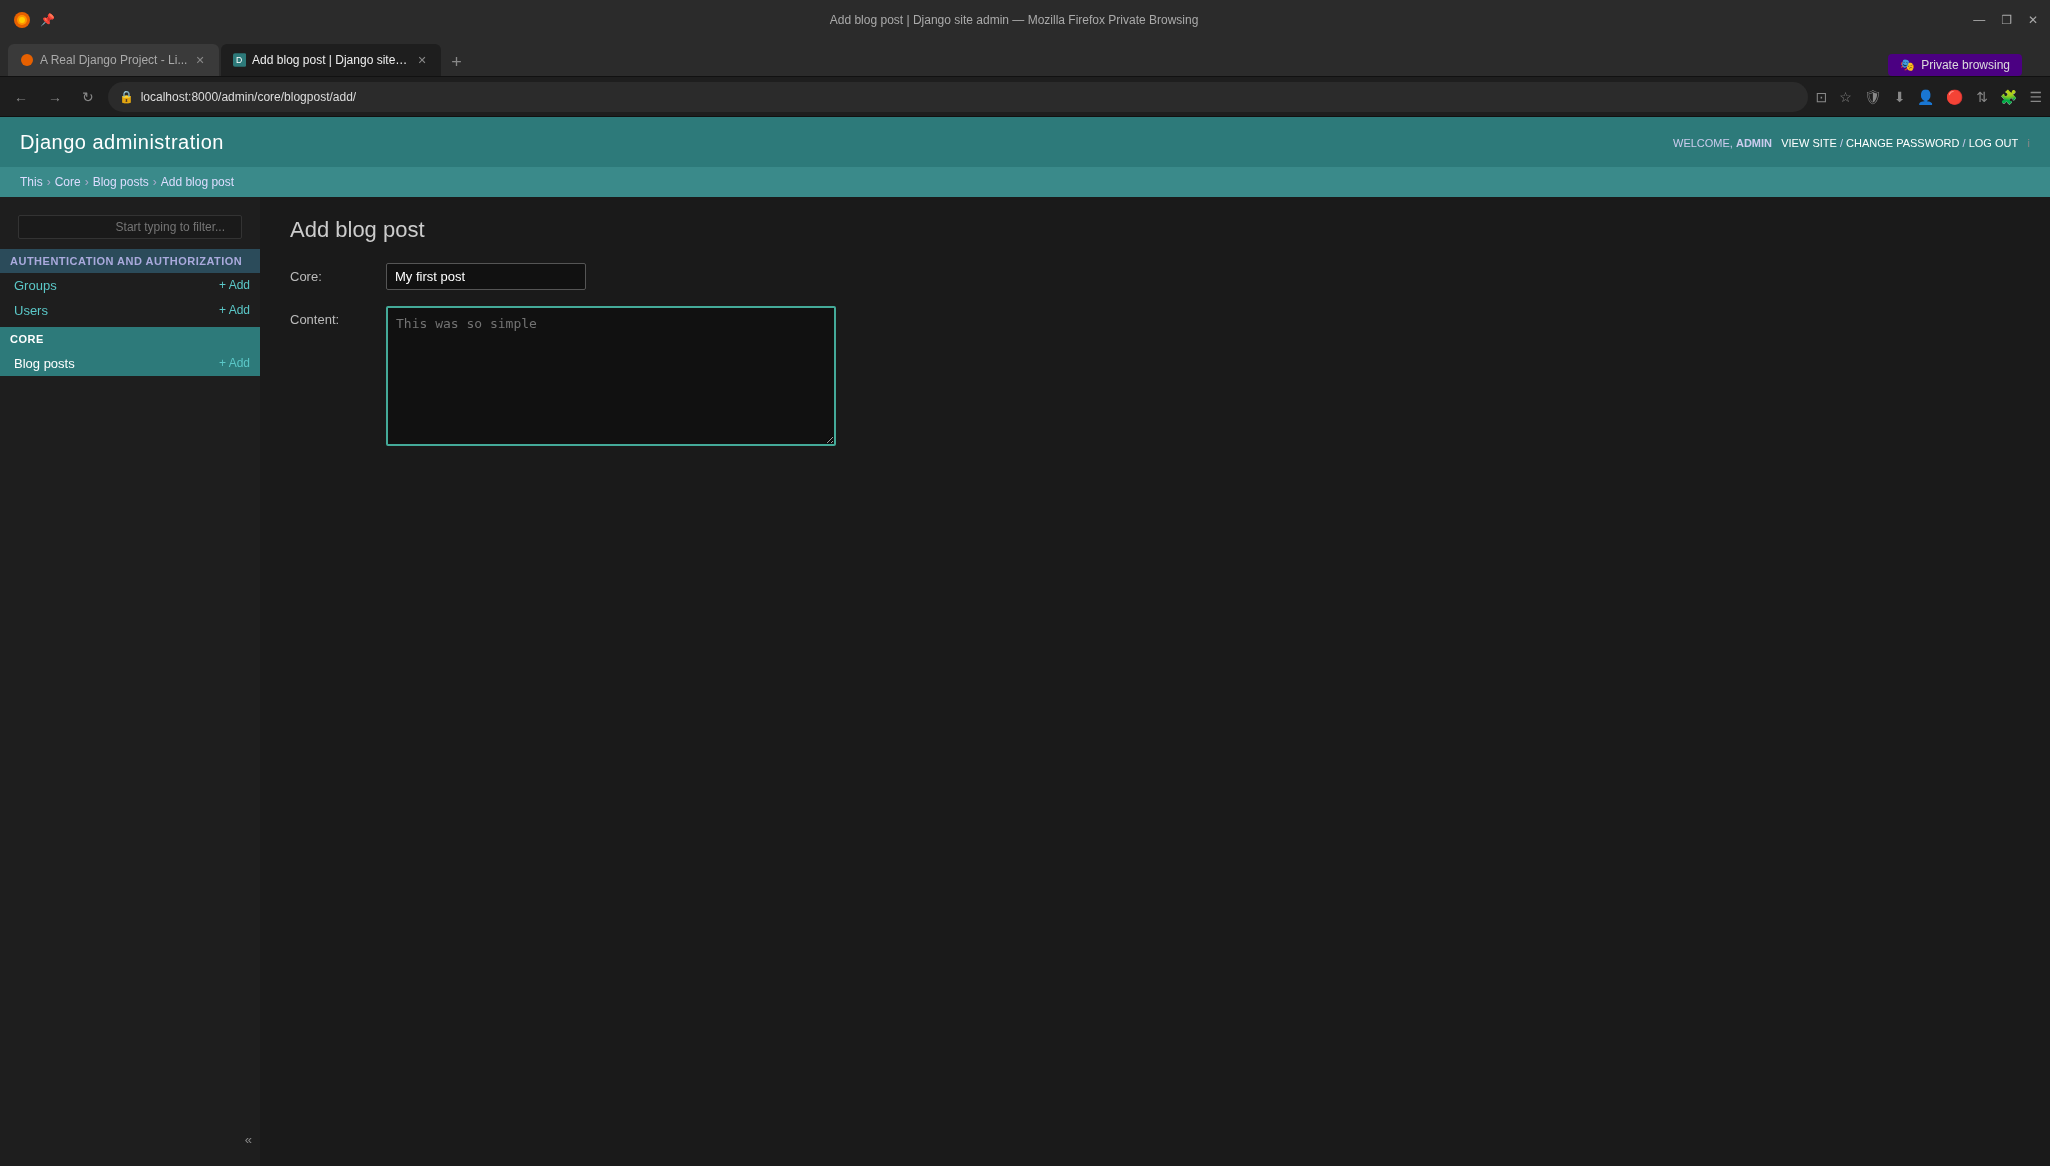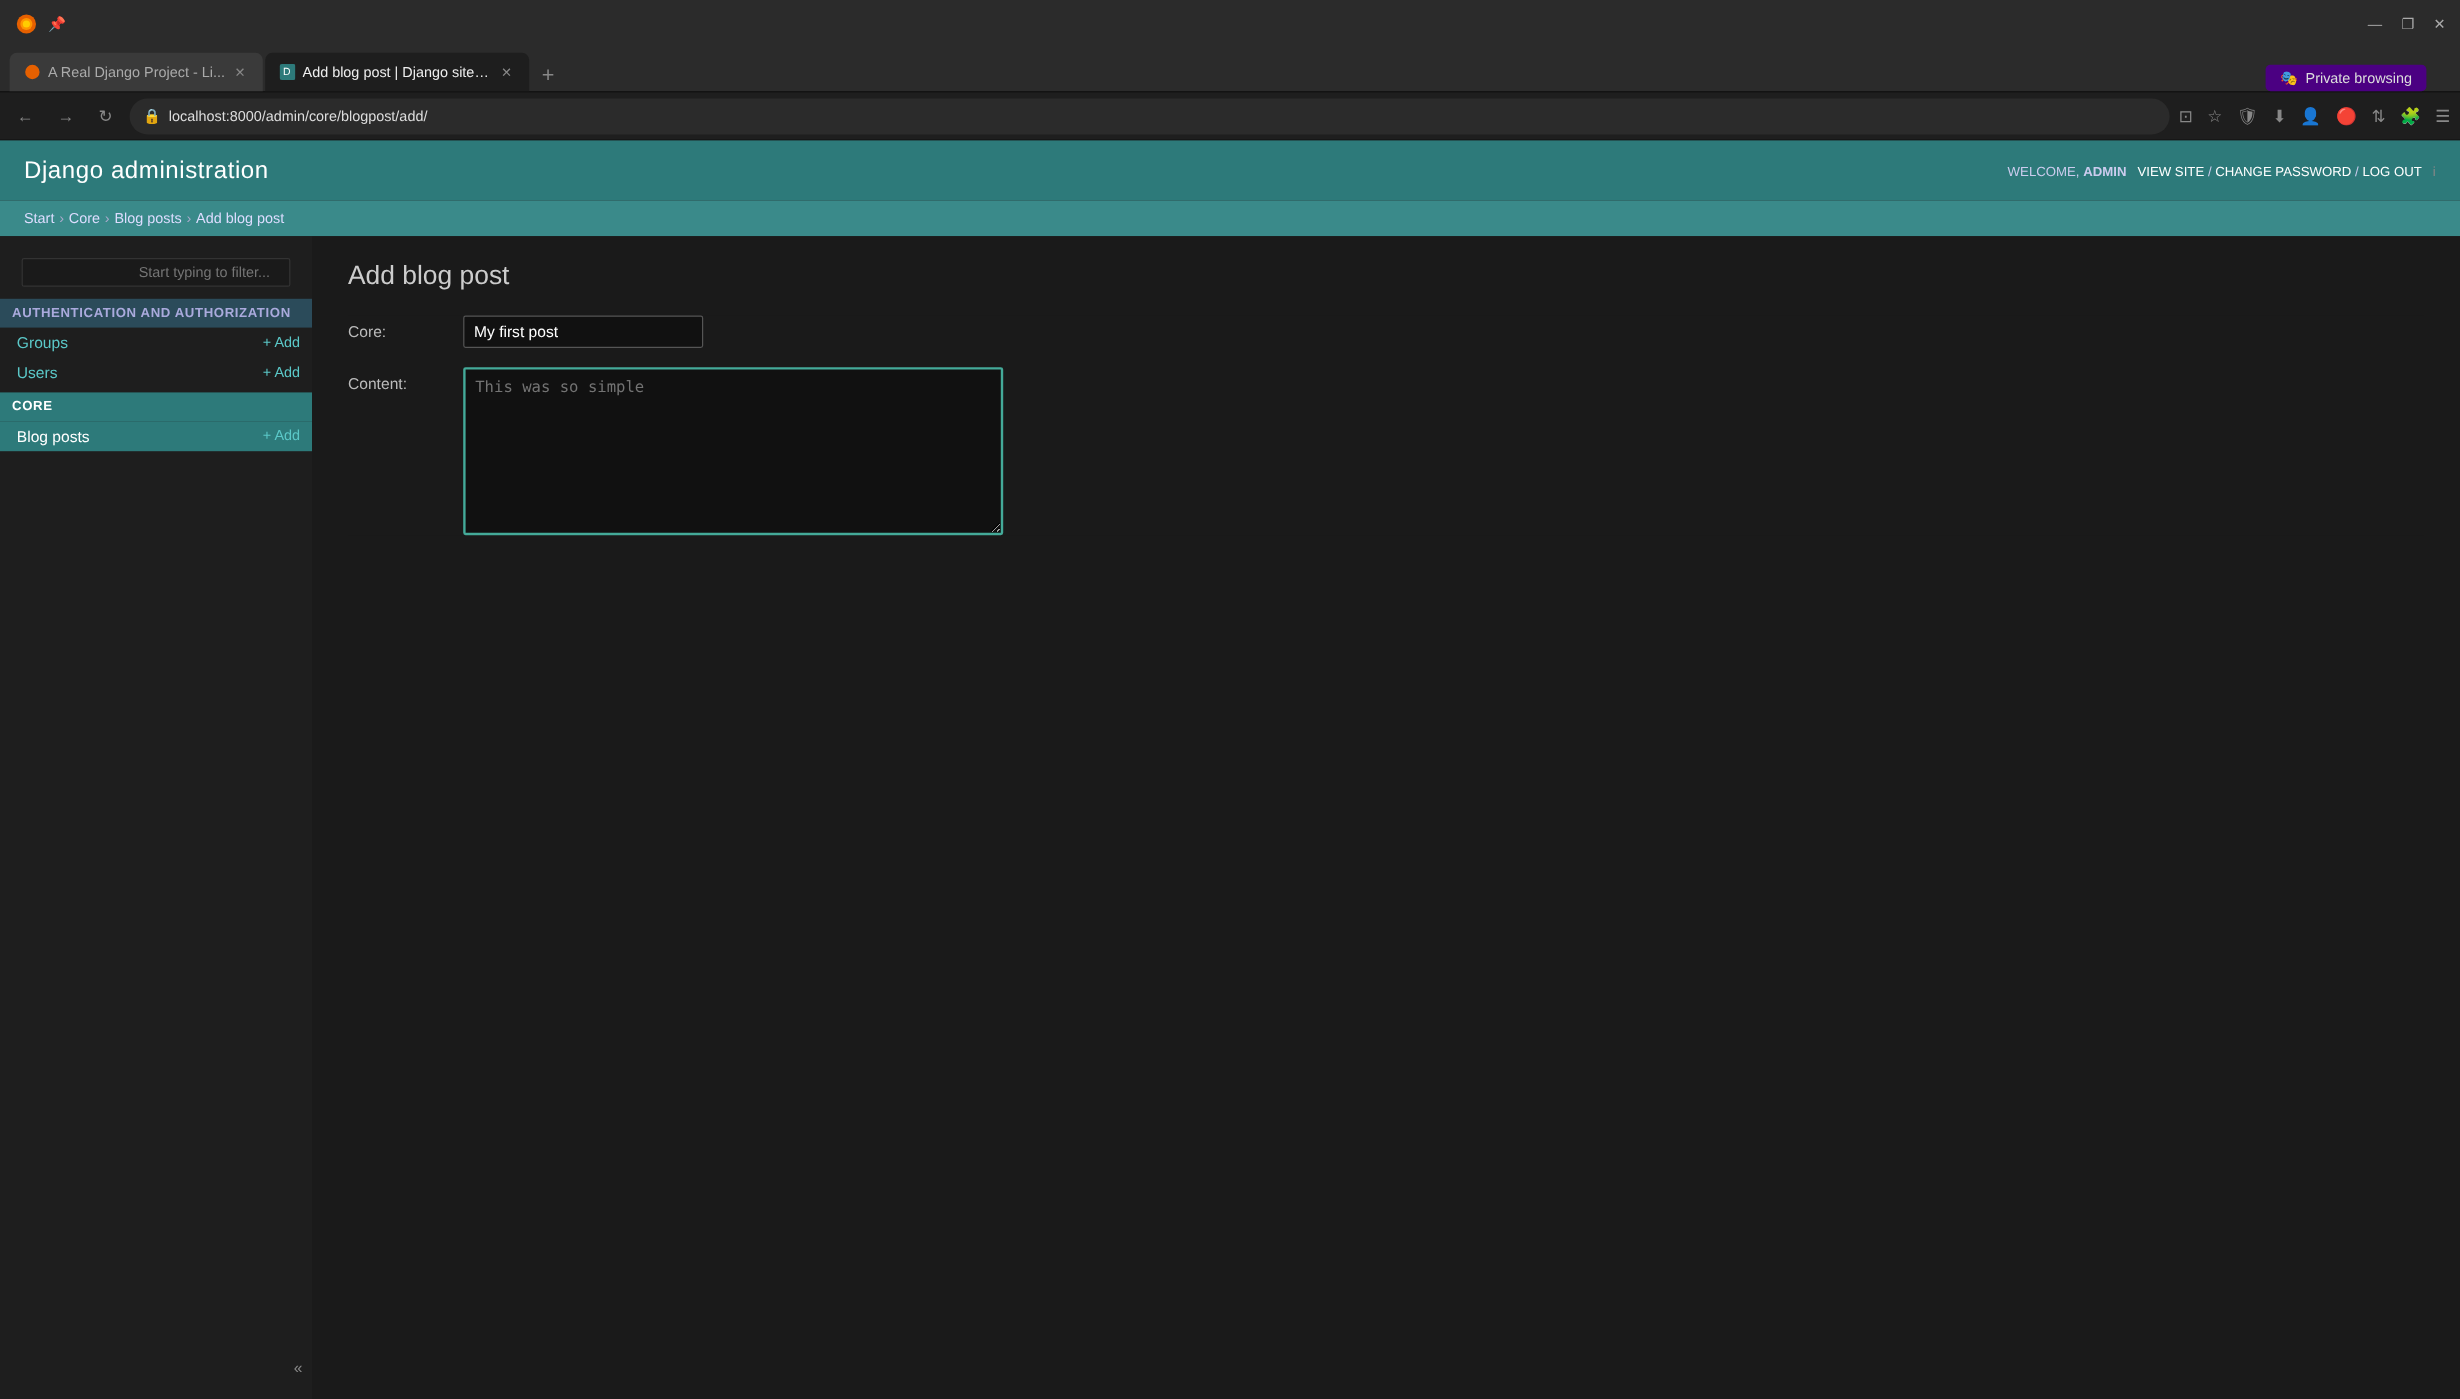--- a/index.html
+++ b/index.html
@@ -404,20 +404,23 @@
     <div class="title-bar-left">
 
       <div class="firefox-logo">
         <svg width="18" height="18" viewBox="0 0 18 18">
           <circle cx="9" cy="9" r="8" fill="#e66000"></circle>
           <circle cx="9" cy="9" r="5" fill="#ff9500"></circle>
           <circle cx="9" cy="9" r="3" fill="#ffcc00"></circle>
         </svg>
       </div>
       <span style="color:#888;font-size:12px;">📌</span>
+    </div>
+    <div class="title-bar-center">
+      <span>Add blog post | Django site admin — Mozilla Firefox Private Browsing</span>
     </div>
     <div class="title-bar-right">
       <span style="color:#aaa;cursor:pointer;">—</span>
       <span style="color:#aaa;cursor:pointer;">❐</span>
       <span style="color:#aaa;cursor:pointer;">✕</span>
     </div>
   </div>
 
   <div class="tabs-bar">
     <div class="tab inactive">
@@ -476,21 +479,21 @@
     /
     <a href="#">CHANGE PASSWORD</a>
     /
     <a href="#">LOG OUT</a>
     &nbsp;
     <span style="color:#888;">ℹ</span>
   </div>
 </div>
 
 <div class="breadcrumb-bar">
-  <a href="#">Start</a>
+  <a href="#">This</a>
   <span class="breadcrumb-separator">›</span>
   <a href="#">Core</a>
   <span class="breadcrumb-separator">›</span>
   <a href="#">Blog posts</a>
   <span class="breadcrumb-separator">›</span>
   <span>Add blog post</span>
 </div>
 
 <div class="main-layout">
 

